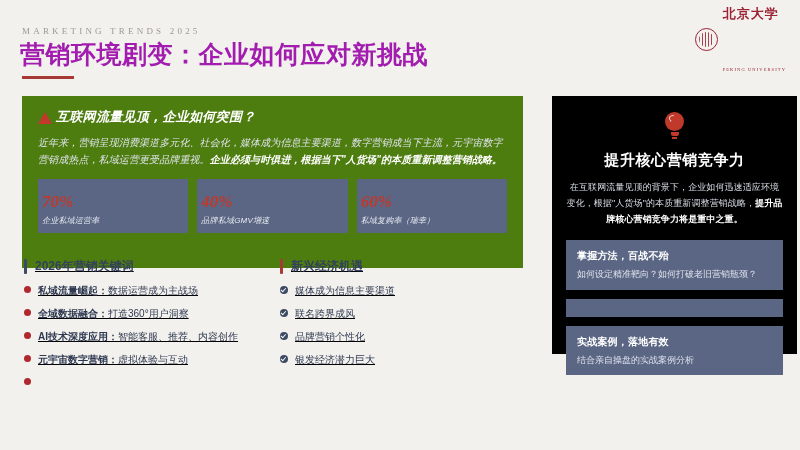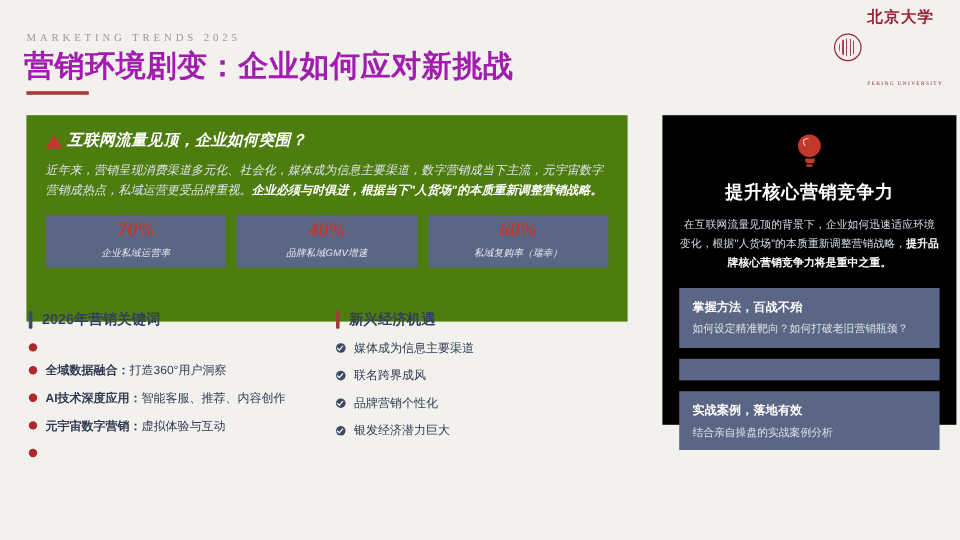--- a/index.html
+++ b/index.html
@@ -132,41 +132,42 @@
   
   .stats {
     display: flex;
     gap: 9px;
     margin-top: 11px;
   }
   .stat {
     flex: 1;
     background: #55618110;
     background-color: #5a6684;
-    padding: 4px 4px 7px 4px;
-    text-align: center;
+    padding: 14px 4px 7px 4px;
+    text-align: left;
   }
   .stat-value {
     font-size: 17px;
     font-weight: 700;
     color: #c0392b;
     line-height: 1.1;
     font-family: "Liberation Serif", "DejaVu Serif", serif;
   }
   .stat-label {
     margin-top: 3px;
     font-size: 8px;
     color: #e6e9f0;
     letter-spacing: 0.2px;
   }
 
   
   .col {
     position: absolute;
     top: 258px;
+    text-decoration: underline;
   }
   .col-keywords { left: 24px; width: 250px; }
   .col-opps     { left: 280px; width: 245px; }
 
   .col-head {
     display: flex;
     align-items: center;
     gap: 8px;
     font-size: 12px;
     font-weight: 700;
@@ -346,20 +347,21 @@
   </div>
 
   <div class="col col-keywords">
     <div class="col-head">
       <span class="col-bar bar-navy"></span>
       <span>2026年营销关键词</span>
     </div>
     <ul class="bullet-list">
       <li>
         <span class="dot"></span>
+        <span><b class="li-strong">私域流量崛起：</b><span>数据运营成为主战场</span></span>
       </li>
       <li>
         <span class="dot"></span>
         <span><b class="li-strong">全域数据融合：</b><span>打造360°用户洞察</span></span>
       </li>
       <li>
         <span class="dot"></span>
         <span><b class="li-strong">AI技术深度应用：</b><span>智能客服、推荐、内容创作</span></span>
       </li>
       <li>

